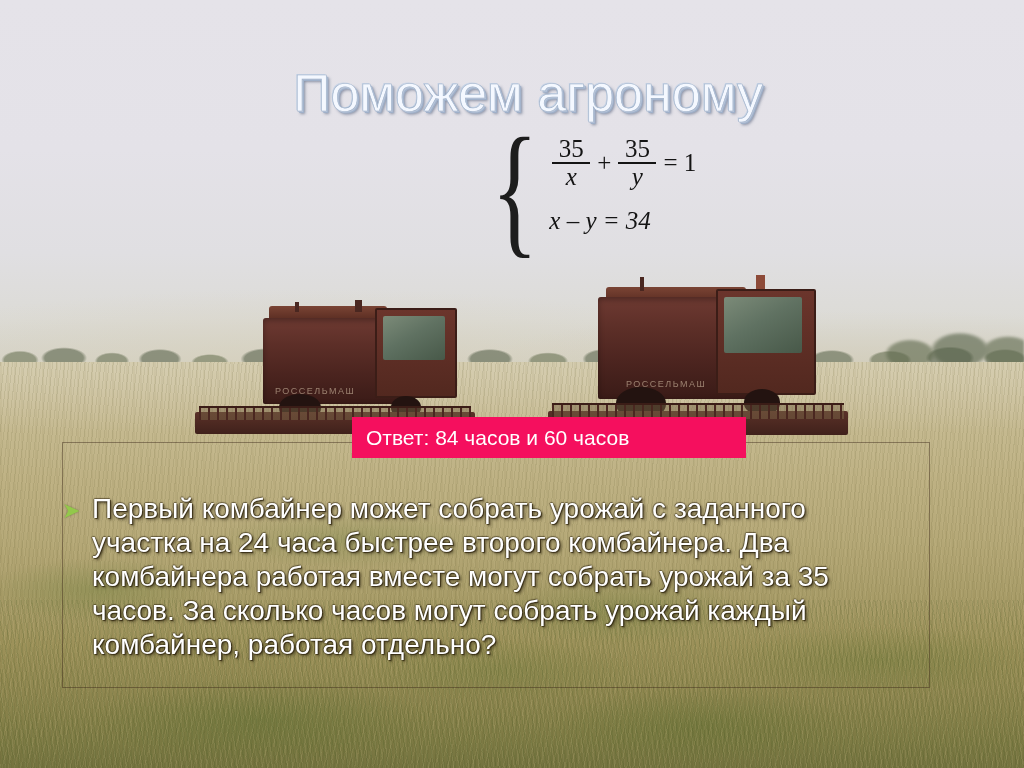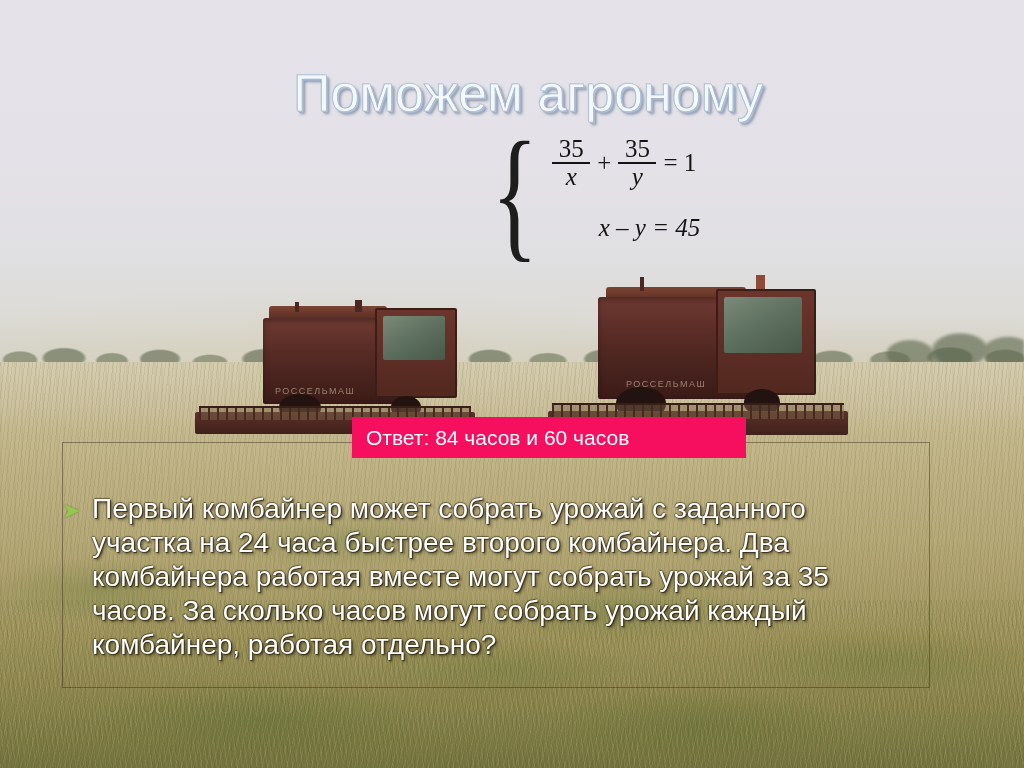--- a/index.html
+++ b/index.html
@@ -232,24 +232,23 @@
     line-height: 0;
     color: #1d1d1d;
     font-weight: 400;
     transform: scaleX(0.72) scaleY(1.08);
     transform-origin: center;
     margin-top: 8px;
   }
   .eq-rows {
     display: flex;
     flex-direction: column;
-    gap: 23px;
+    gap: 16px;
     margin-left: 2px;
     margin-top: 2px;
-    align-items: flex-end;
   }
   .eq-row {
     display: flex;
     align-items: center;
     font-size: 25px;
     color: #141414;
     font-family: "Liberation Serif", serif;
   }
   .frac {
     display: inline-flex;
@@ -385,21 +384,21 @@
           <span class="num">35</span>
           <span class="den">x</span>
         </span>
         <span class="op">+</span>
         <span class="frac">
           <span class="num">35</span>
           <span class="den">y</span>
         </span>
         <span class="op">= 1</span>
       </div>
-      <div class="eq-row ital">x – y = 45</div>
+      <div class="eq-row ital">x – y = 34</div>
     </div>
   </div>
 
   <div class="content-box"></div>
 
   <div class="answer-banner">
     <span class="txt">Ответ: 84 часов и 60 часов</span>
   </div>
 
   <div class="body-block">

